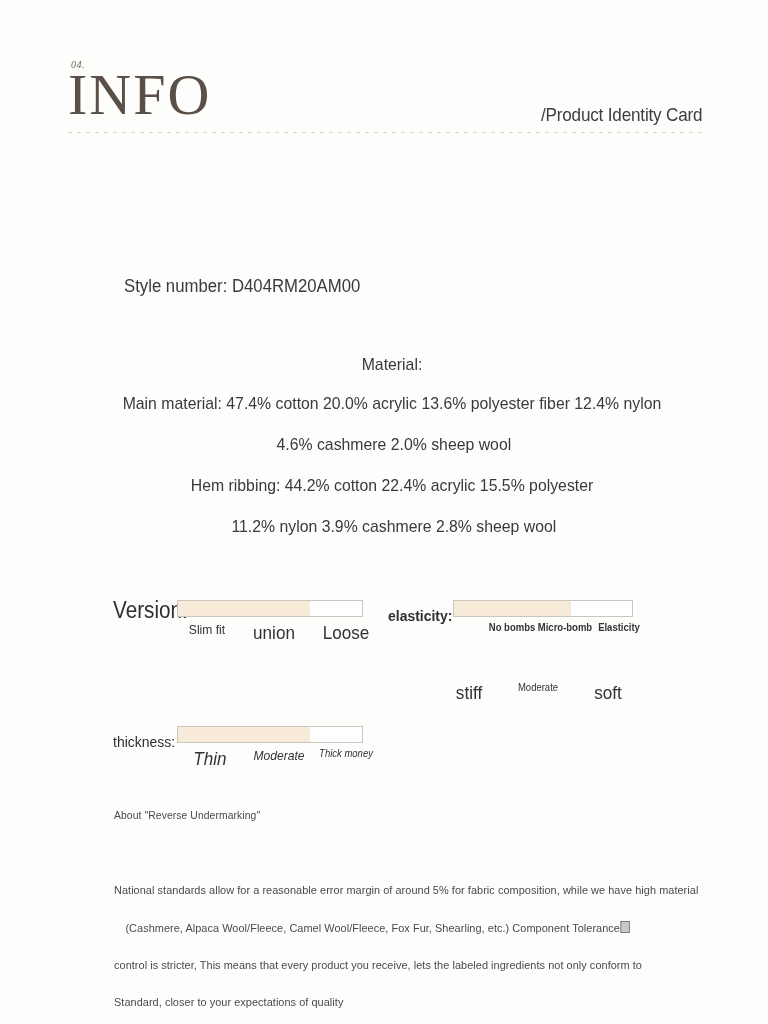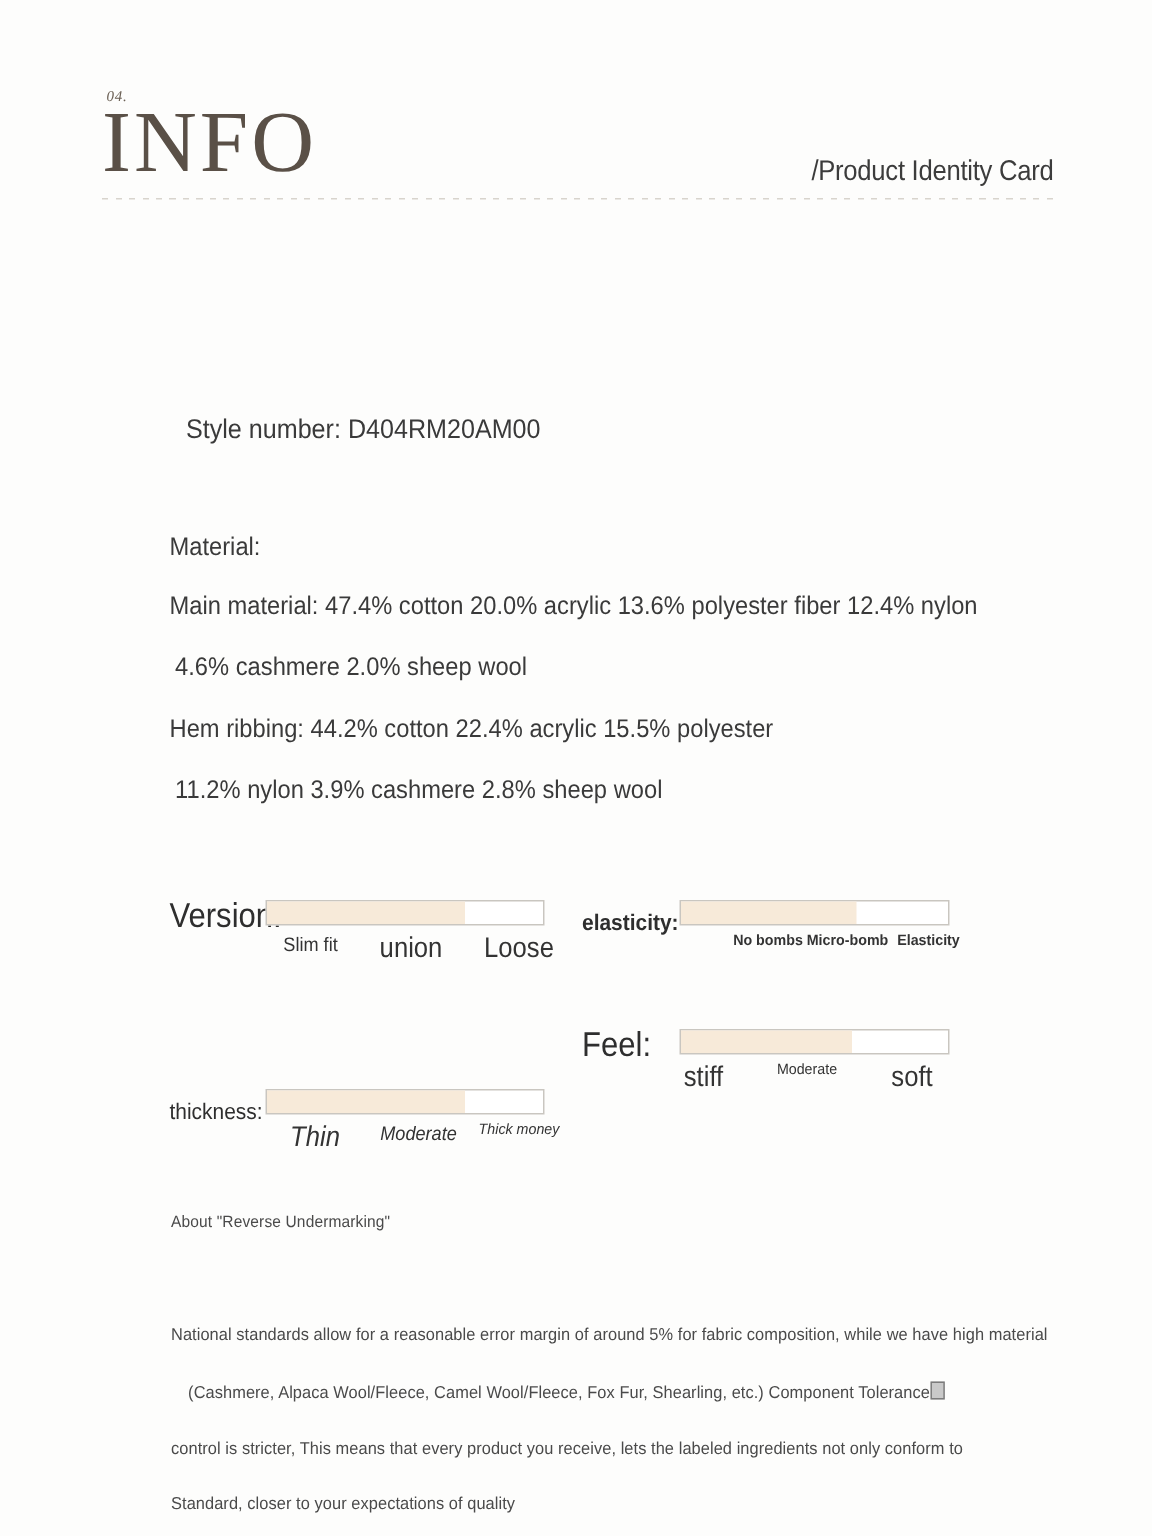--- a/index.html
+++ b/index.html
@@ -89,20 +89,21 @@
     transform-origin: left center;
     white-space: nowrap;
   }
 
   
   .material {
     position: absolute;
     left: 113px;
     top: 355px;
     width: 600px;
+    text-align: center;
   }
   .material-label {
     font-family: "Liberation Sans Narrow", "Liberation Sans", sans-serif;
     font-size: 17px;
     color: #3a3a3a;
     transform: scaleX(0.93);
     transform-origin: left center;
     white-space: nowrap;
     margin-bottom: 19px;
   }
@@ -271,26 +272,20 @@
       </div>
     </div>
     <div class="slider-ticks" style="margin-left:64px;font-style:italic;">
       <div class="tick t-lg" style="left: 18%;">Thin</div>
       <div class="tick t-md" style="left: 55%;">Moderate</div>
       <div class="tick t-sm" style="left: 91%;">Thick money</div>
     </div>
   </div>
 
   <div class="slider-group sg-feel">
-    <div class="slider-row">
-      <div class="slider-label big">Feel:</div>
-      <div class="slider-track" style="left:65px; right:0;">
-        <div class="slider-fill" style="width: 64%;"></div>
-      </div>
-    </div>
     <div class="slider-ticks" style="margin-left:65px;">
       <div class="tick t-lg" style="left: 9%;">stiff</div>
       <div class="tick t-sm" style="left: 47%;">Moderate</div>
       <div class="tick t-lg" style="left: 86%;">soft</div>
     </div>
   </div>
 
   <div class="note-heading">About "Reverse Undermarking"</div>
 
   <div class="note-body">

